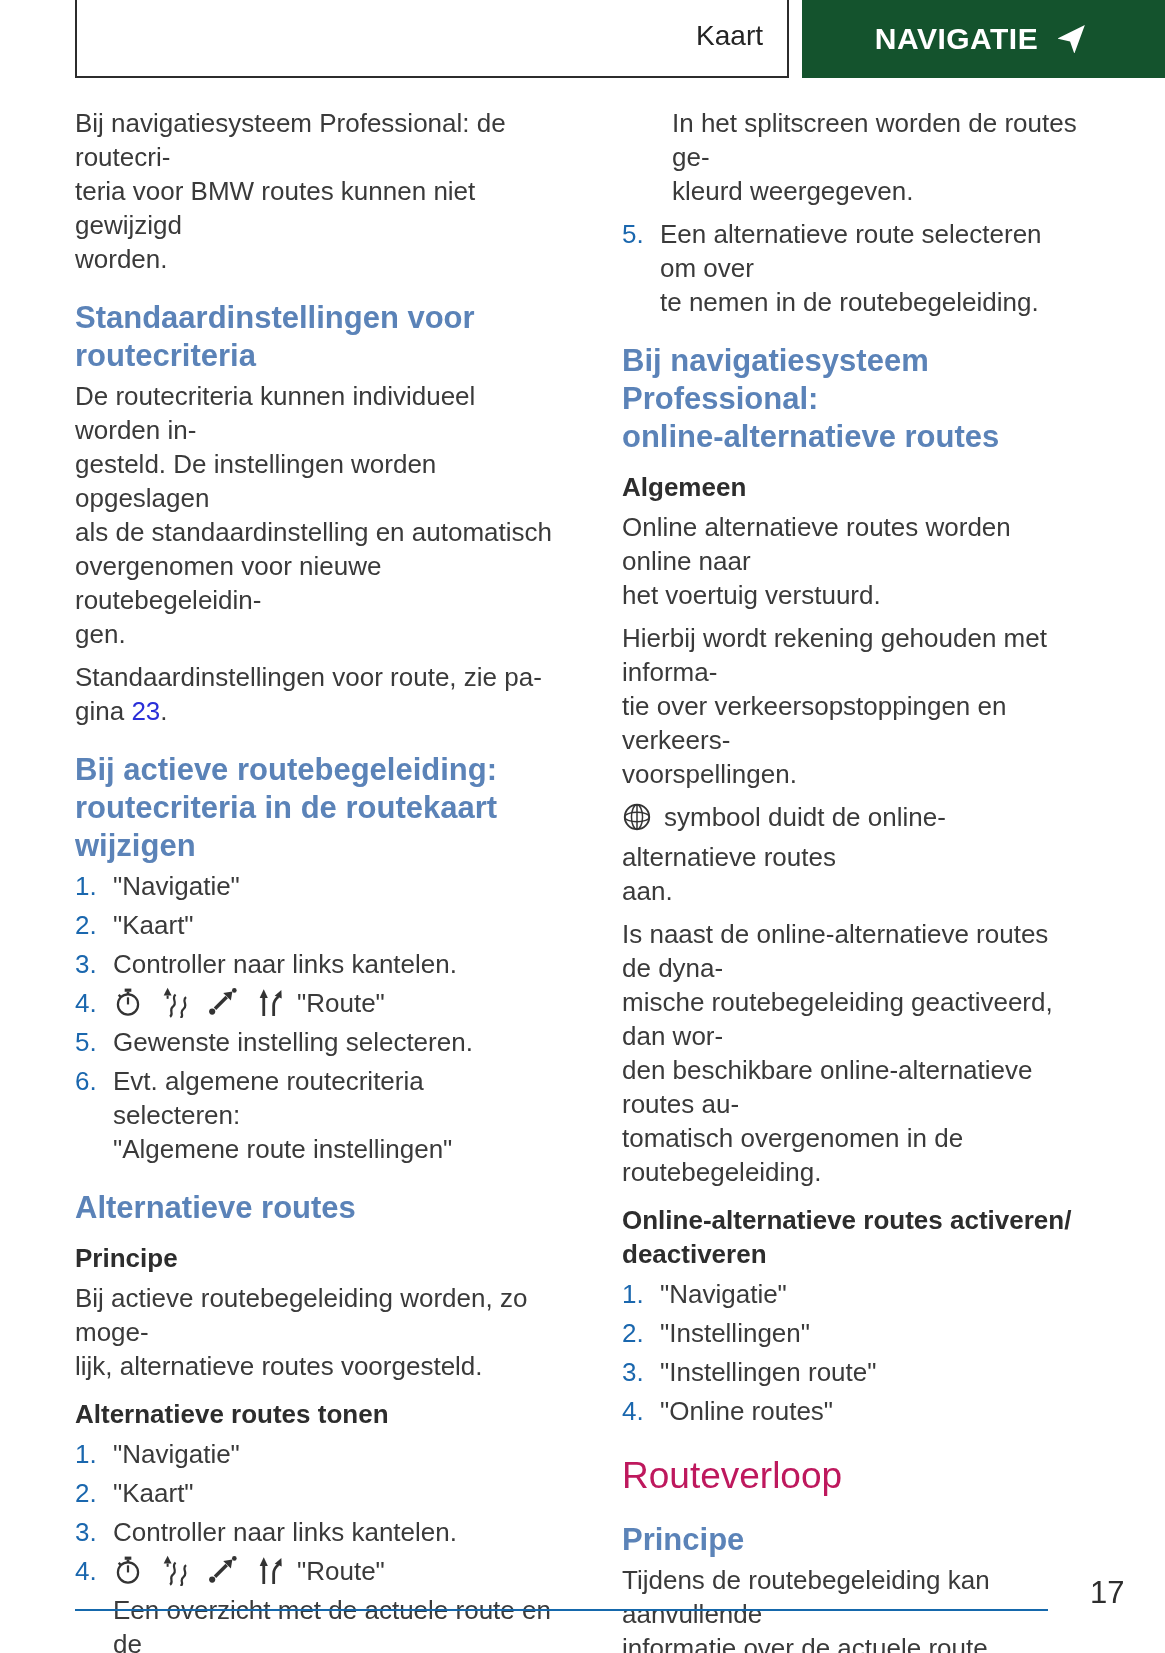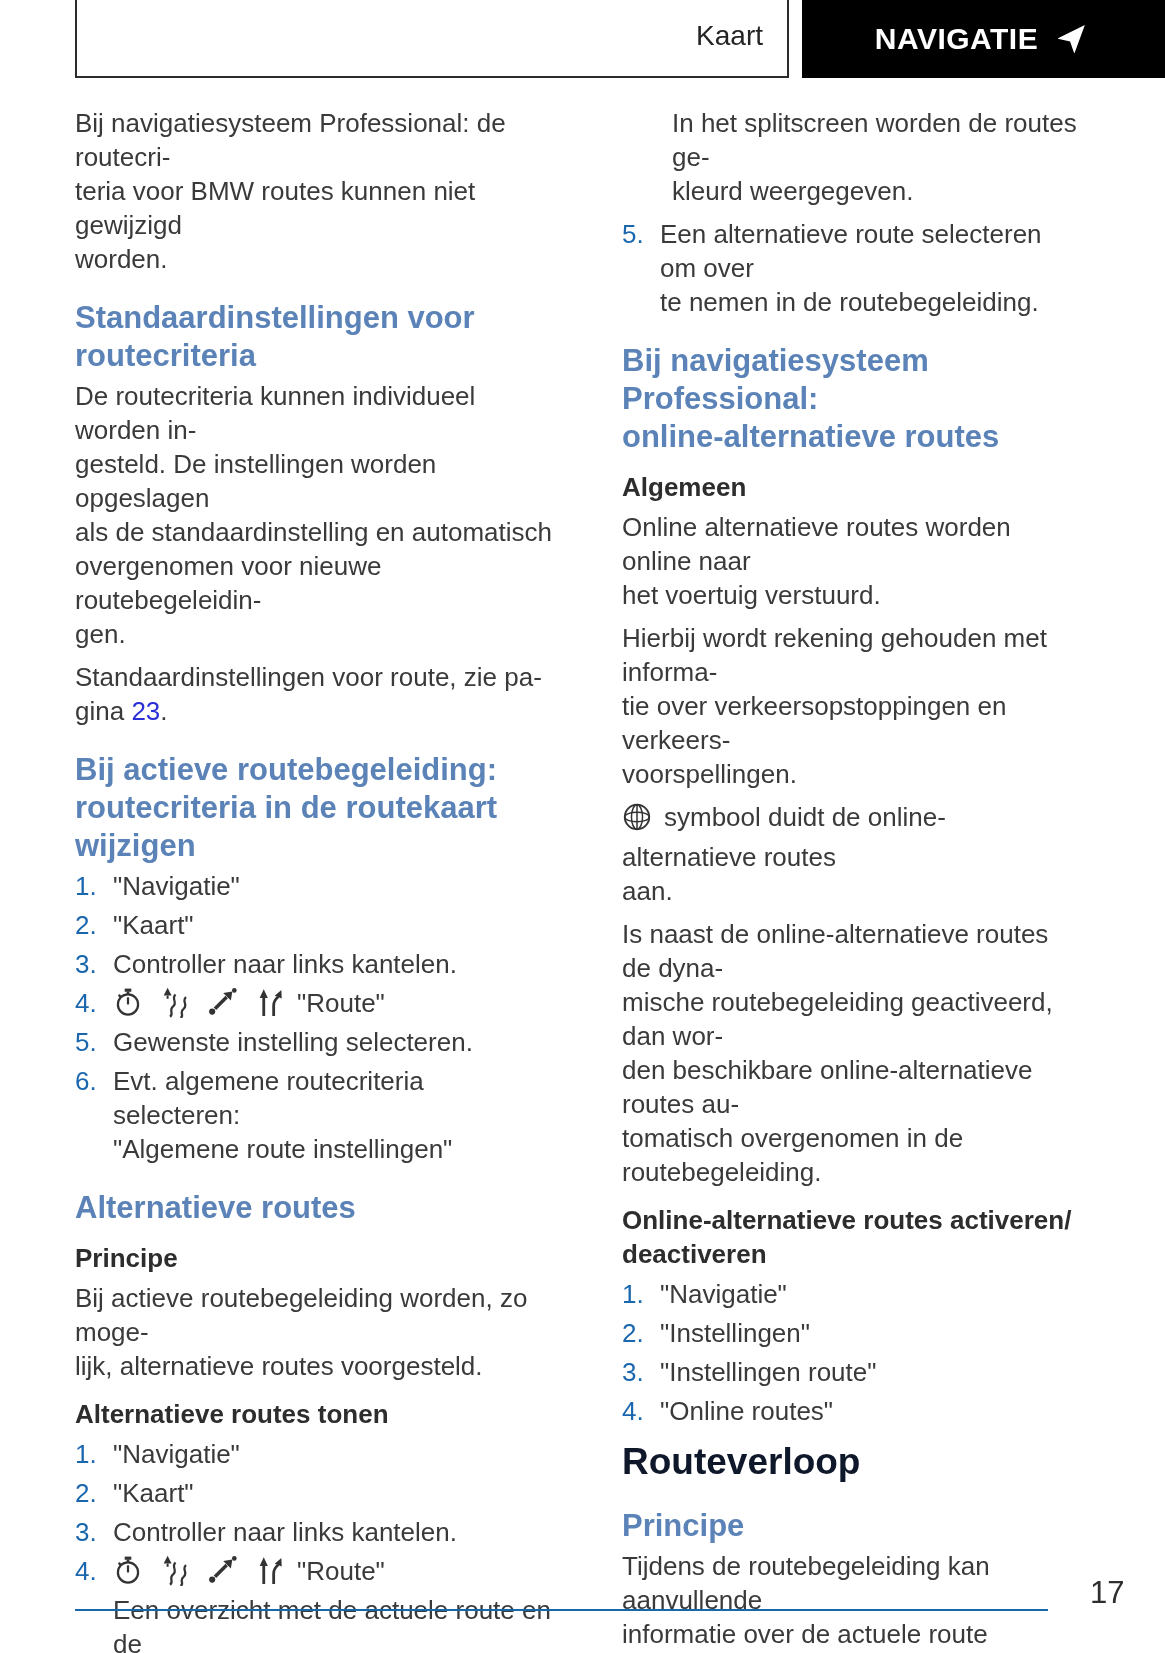--- a/index.html
+++ b/index.html
@@ -9,31 +9,31 @@
   }
   
   .kaart-box{
     position:absolute;left:75px;top:-6px;width:714px;height:84px;
     border:2px solid #2c2c2c;box-sizing:border-box;background:#fff;
     display:flex;align-items:center;justify-content:flex-end;
     padding-right:24px;font-size:28px;color:#242424;
   }
   .nav-box{
     position:absolute;left:802px;top:0;width:363px;height:78px;
-    background:#000000;display:flex;align-items:center;justify-content:center;
+    background:#14532d;display:flex;align-items:center;justify-content:center;
     gap:20px;color:#ffffff;font-size:30px;font-weight:700;letter-spacing:.5px;
   }
   
   .content{position:absolute;left:75px;top:106px;width:1003px;display:flex;gap:66px;}
   .col-a{width:481px;}
   .col-b{width:456px;}
   .body{font-size:26px;line-height:34px;margin:0 0 9px;white-space:pre-line;color:#3a3a3a;}
   .h-sub{font-size:31px;line-height:38px;font-weight:700;color:#5b83b8;margin:23px 0 4px;white-space:pre-line;}
   .h-minor{font-size:26px;line-height:34px;font-weight:700;color:#2d2d2d;margin:14px 0 6px;white-space:pre-line;}
-  .h-major{font-size:37px;line-height:44px;font-weight:700;color:#0f172a;margin:12px 0 12px;white-space:pre-line;}
+  .h-major{font-size:37px;line-height:44px;font-weight:400;color:#be185d;margin:26px 0 12px;white-space:pre-line;}
   .olist{margin:2px 0 6px;}
   .oli{display:flex;margin-bottom:5px;}
   .oli .num{flex:0 0 38px;color:#1a67ae;font-size:26px;line-height:34px;}
   .oli .txt{font-size:26px;line-height:34px;white-space:pre-line;color:#3a3a3a;}
   .icons{display:inline-flex;align-items:center;gap:16px;margin-right:14px;vertical-align:-6px;}
   .icons svg{display:block;}
   .detail{margin:2px 0 9px 38px;}
   .cont-ind{margin-left:50px;}
   .sym-icon{display:inline-block;vertical-align:-6px;margin-right:12px;}
   .plink{color:#2a2fd8;text-decoration:none;text-align:center;}

